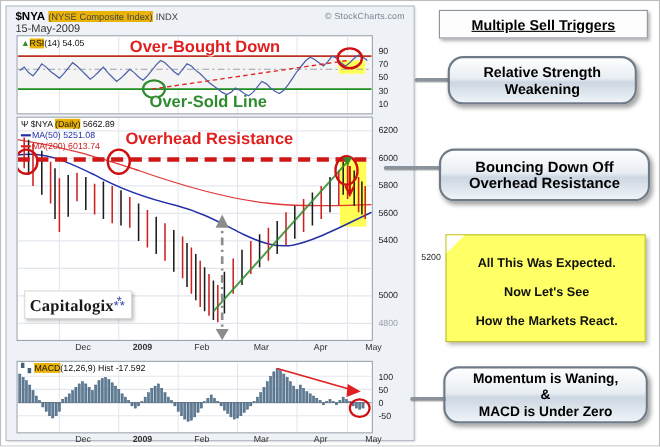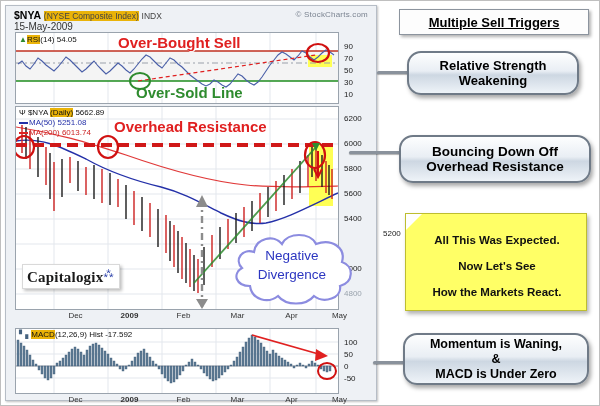--- a/index.html
+++ b/index.html
@@ -154,21 +154,21 @@
         <span>54.05</span>
       </div>
     </div>
 
     <div class="axis-lab" style="left:338px;top:36px;">90</div>
     <div class="axis-lab" style="left:338px;top:48px;">70</div>
     <div class="axis-lab" style="left:338px;top:60px;">50</div>
     <div class="axis-lab" style="left:338px;top:72px;">30</div>
     <div class="axis-lab" style="left:338px;top:84px;">10</div>
 
-    <div class="ann-red" style="left:112px;top:28px;">Over-Bought Sell</div>
+    <div class="ann-red" style="left:112px;top:28px;">Over-Bought Down</div>
     <div class="ann-green" style="left:130px;top:78px;text-align:right;">Over-Sold Line</div>
 
     <div class="plot" id="price-plot">
       <svg class="ovl" width="322" height="202" viewBox="0 0 322 202">
         <g stroke="#e3e7ed" stroke-width="1">
           <line x1="38" y1="0" x2="38" y2="202"></line>
             <line x1="92" y1="0" x2="92" y2="202"></line>
           <line x1="146" y1="0" x2="146" y2="202"></line>
             <line x1="200" y1="0" x2="200" y2="202"></line>
           <line x1="254" y1="0" x2="254" y2="202"></line>
@@ -285,31 +285,20 @@
     <div class="axis-lab" style="left:338px;top:223px;padding-left:39px;">5200</div>
     <div class="axis-lab" style="left:338px;top:258px;">5000</div>
     <div class="axis-lab" style="left:338px;top:283px;color:#9aa3ad;">4800</div>
 
     <div class="ann-red" style="left:108px;top:112px;">Overhead Resistance</div>
 
     <div id="watermark">
       <span class="wm">Capitalogix</span><span class="dots">⁂</span>
     </div>
 
-    <div id="cloud">
-      <svg width="128" height="78" viewBox="0 0 128 78">
-        <path d="M22,58 C8,58 4,46 14,40 C6,32 14,20 26,24 C28,10 46,6 54,16
-                 C60,4 82,4 88,16 C104,10 118,20 114,34 C126,38 126,54 112,58
-                 C114,70 96,76 86,68 C78,78 58,78 50,68 C40,76 24,72 22,58 Z" fill="#ffffff" stroke="#8c8ce0" stroke-width="2.2"></path>
-      </svg>
-      <div class="cloud-text">
-        <div>Negative</div>
-        <div>Divergence</div>
-      </div>
-    </div>
 
     <div class="xlabels" style="left:9px;top:305px;width:324px;height:12px;">
       <span style="left:38px;">Dec</span>
       <span style="left:92px;" class="bold">2009</span>
       <span style="left:146px;">Feb</span>
       <span style="left:200px;">Mar</span>
       <span style="left:254px;">Apr</span>
       <span style="left:302px;">May</span>
     </div>
 

